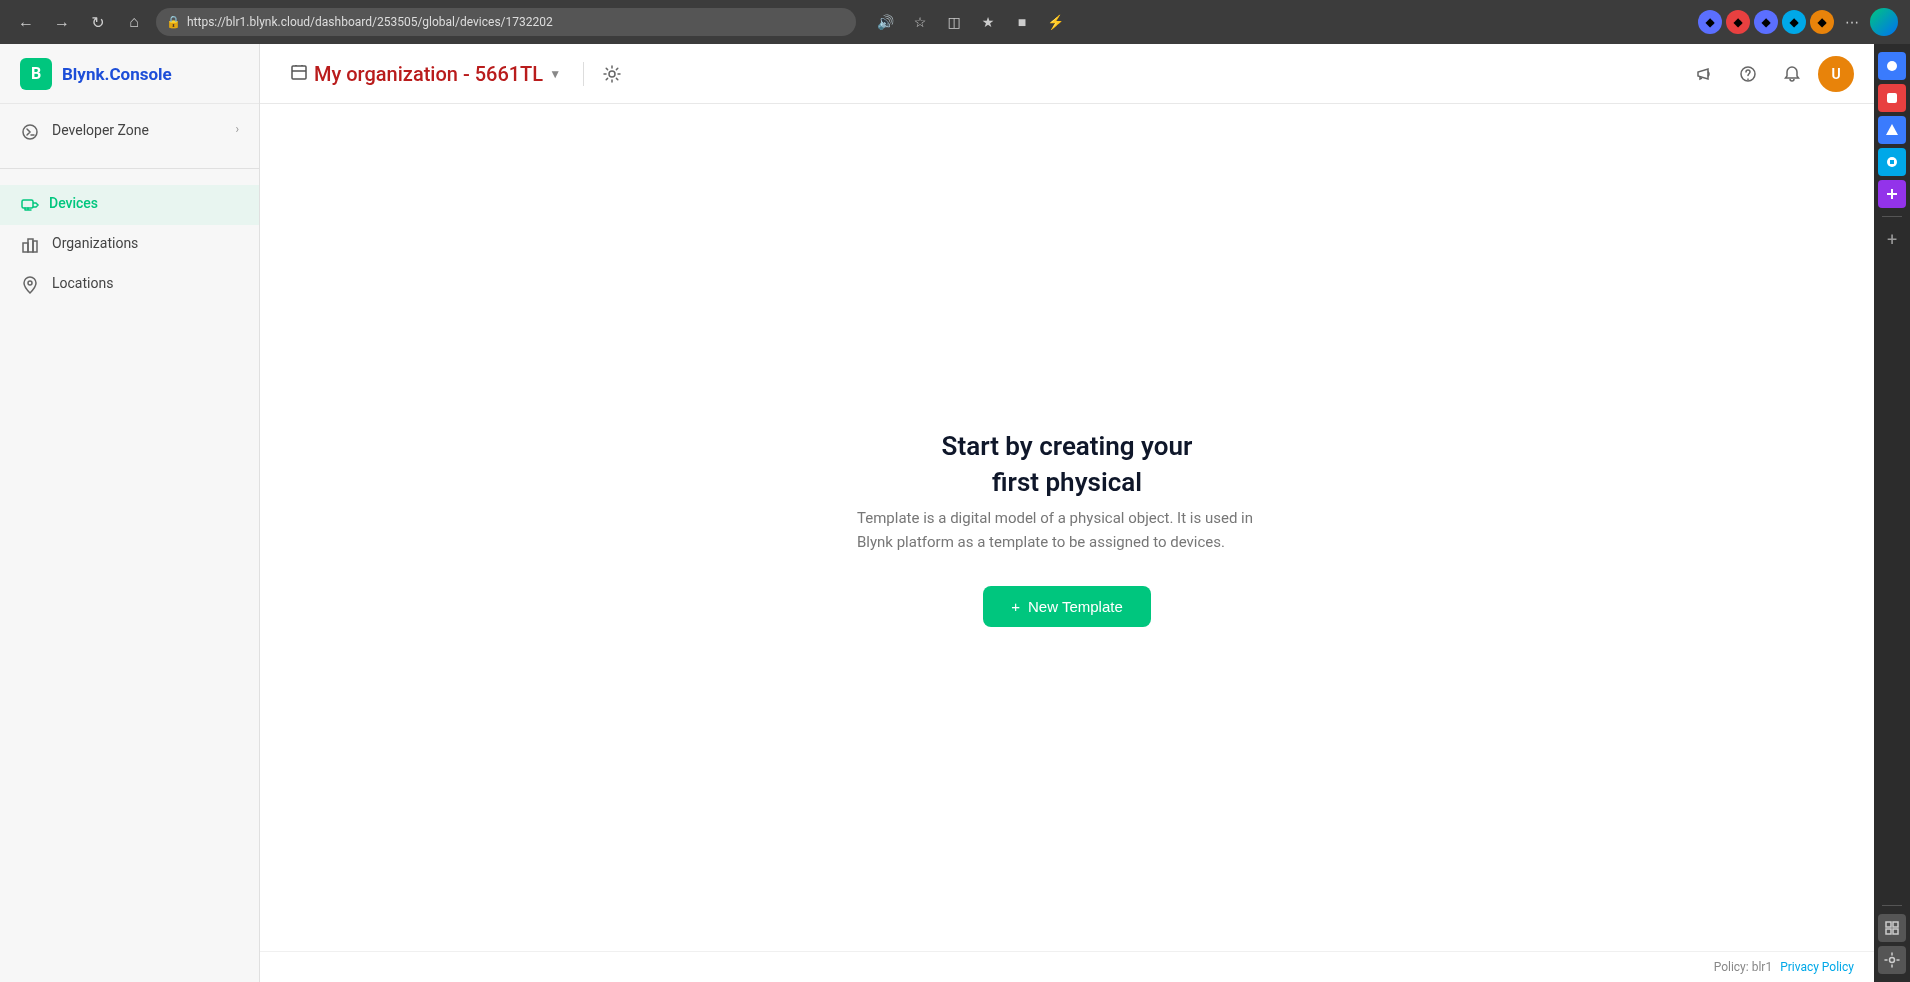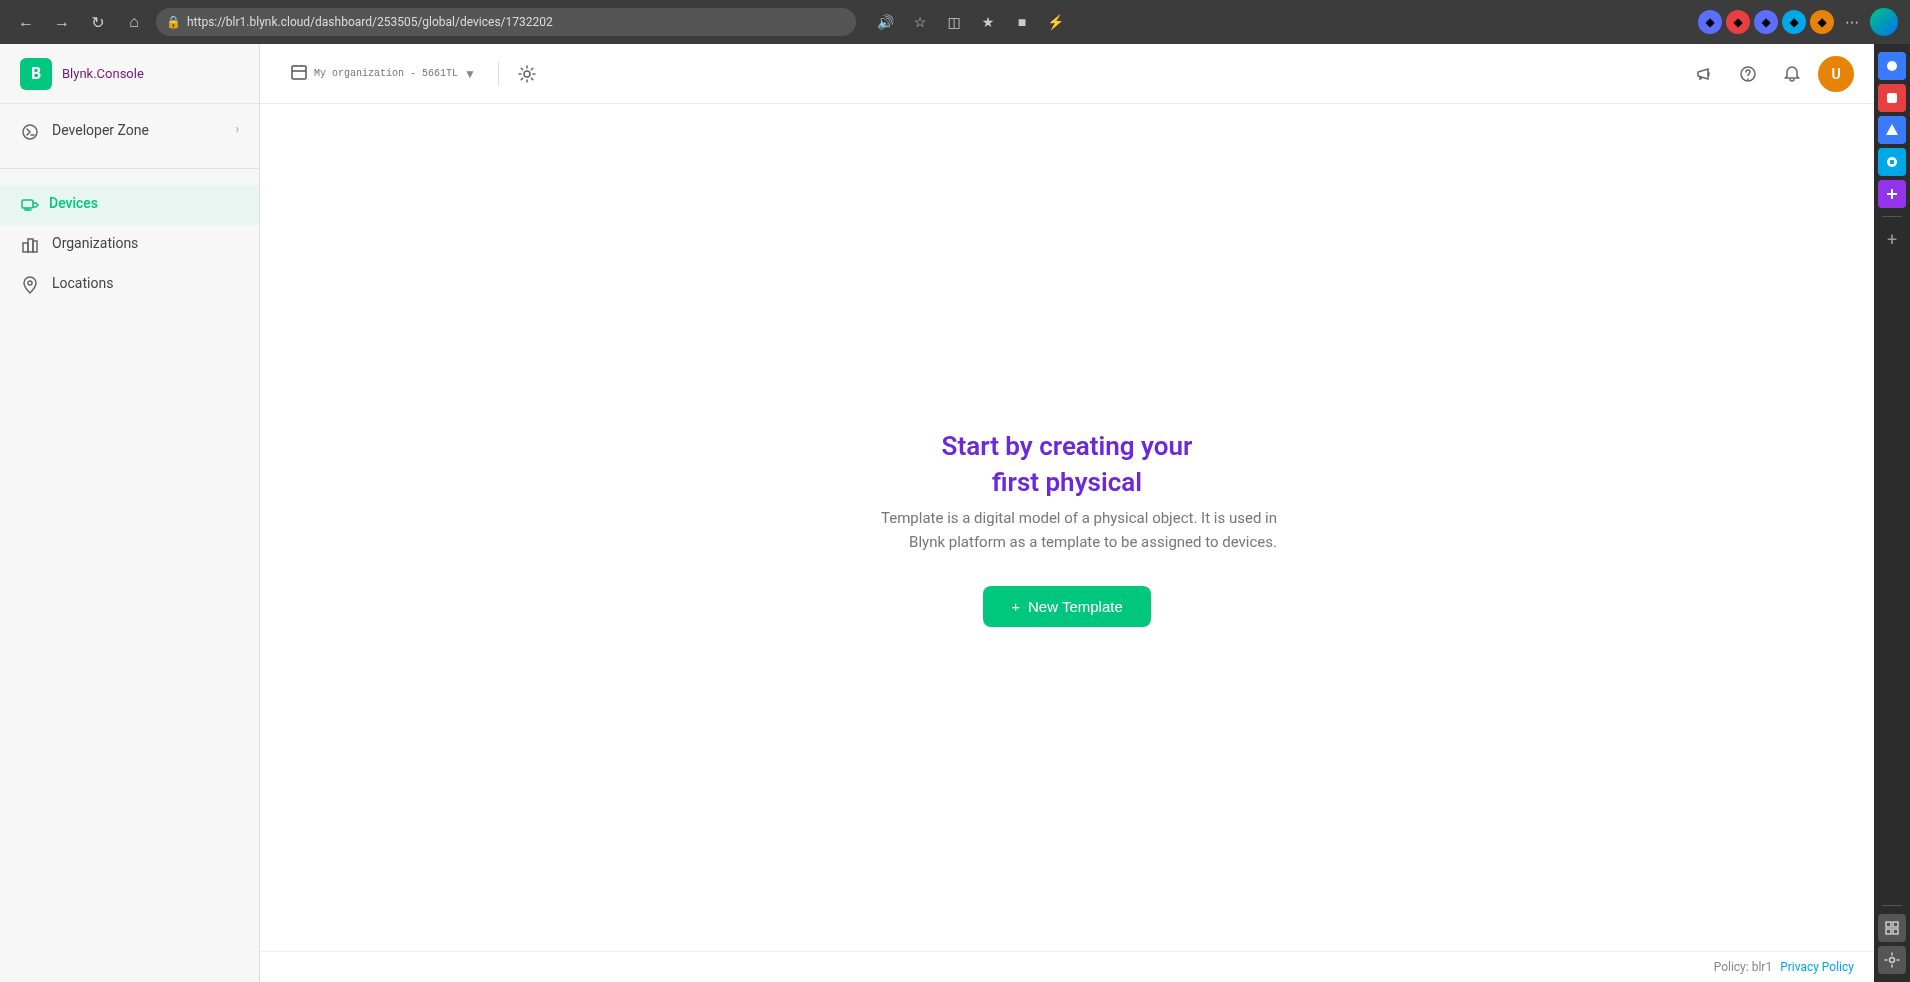--- a/index.html
+++ b/index.html
@@ -16,51 +16,51 @@
     .browser-right-icons { margin-left: auto; display: flex; align-items: center; gap: 4px; }
     .browser-ext-icon { width: 24px; height: 24px; border-radius: 50%; display: flex; align-items: center; justify-content: center; font-size: 12px; cursor: pointer; }
 
     
     .app-container { display: flex; flex: 1; overflow: hidden; }
 
     
     .sidebar { width: 260px; background: #f7f7f7; border-right: 1px solid #e0e0e0; display: flex; flex-direction: column; flex-shrink: 0; }
     .sidebar-logo { display: flex; align-items: center; gap: 10px; padding: 16px 20px; height: 60px; border-bottom: 1px solid #e8e8e8; }
     .logo-icon { width: 32px; height: 32px; background: #00c67e; border-radius: 6px; display: flex; align-items: center; justify-content: center; color: white; font-weight: bold; font-size: 16px; }
-    .logo-text { font-size: 13px; font-weight: 400; color: #701a75; }
+    .logo-text { font-size: 17px; font-weight: 700; color: #1d4ed8; }
 
     .sidebar-section { padding: 8px 0; }
     .sidebar-item { display: flex; gap: 12px; padding: 10px 20px; cursor: pointer; border-radius: 0; transition: background 0.15s; color: #444; font-size: 14px; }
     .sidebar-item.active { background: #e8f5f0; color: #00c67e; gap: 9px; }
     .sidebar-item.active .sidebar-item-label { color: #00c67e; font-weight: 500; }
     .sidebar-item-icon { width: 20px; height: 20px; display: flex; align-items: center; justify-content: center; flex-shrink: 0; }
     .sidebar-item-label { font-size: 14px; }
     .sidebar-chevron { margin-left: auto; color: #999; font-size: 12px; }
 
     .sidebar-divider { height: 1px; background: #e0e0e0; margin: 8px 0; }
 
     
     .main-content { flex: 1; display: flex; flex-direction: column; background: white; overflow: hidden; }
 
     
     .topbar { height: 60px; border-bottom: 1px solid #e8e8e8; display: flex; align-items: center; padding: 0 20px; gap: 12px; flex-shrink: 0; }
     .org-selector { display: flex; align-items: center; gap: 6px; cursor: pointer; padding: 6px 10px; border-radius: 6px; }
     .org-icon { color: #666; font-size: 16px; }
-    .org-name { font-size: 10px; color: #737373; font-weight: 500; font-family: Liberation Mono, monospace; }
+    .org-name { font-size: 20px; color: #b91c1c; font-weight: 500; }
     .org-chevron { color: #888; font-size: 12px; }
     .topbar-divider { width: 1px; height: 24px; background: #ddd; }
     .topbar-gear { width: 32px; height: 32px; display: flex; align-items: center; justify-content: center; cursor: pointer; border-radius: 6px; color: #666; font-size: 16px; }
     .topbar-right { margin-left: auto; display: flex; align-items: center; gap: 8px; }
     .topbar-icon-btn { width: 36px; height: 36px; display: flex; align-items: center; justify-content: center; cursor: pointer; border-radius: 6px; color: #666; font-size: 16px; }
     .avatar { width: 36px; height: 36px; border-radius: 50%; background: #e8830a; display: flex; align-items: center; justify-content: center; color: white; font-size: 14px; font-weight: 600; cursor: pointer; }
 
     
     .empty-state { flex: 1; display: flex; flex-direction: column; align-items: center; justify-content: center; padding: 40px; }
-    .empty-state-title { font-size: 26px; font-weight: 600; color: #6d28d9; text-align: center; line-height: 1.4; margin-bottom: 6px; }
-    .empty-state-desc { font-size: 15px; color: #777; text-align: right; max-width: 420px; line-height: 1.6; margin-bottom: 32px; }
+    .empty-state-title { font-size: 26px; font-weight: 600; color: #0f172a; text-align: center; line-height: 1.4; margin-bottom: 6px; }
+    .empty-state-desc { font-size: 15px; color: #777; text-align: left; max-width: 420px; line-height: 1.6; margin-bottom: 32px; }
     .new-template-btn { background: #00c67e; color: white; border: none; border-radius: 8px; padding: 12px 28px; font-size: 15px; font-weight: 500; cursor: pointer; display: flex; align-items: center; gap: 8px; }
 
     
     .footer { display: flex; justify-content: flex-end; padding: 8px 20px; background: white; border-top: 1px solid #f0f0f0; font-size: 12px; color: #888; gap: 8px; flex-shrink: 0; }
     .footer a { color: #00a8e8; text-decoration: none; }
 
     
     .right-panel { width: 36px; background: #2c2c2c; display: flex; flex-direction: column; align-items: center; padding: 8px 0; gap: 4px; flex-shrink: 0; }
     .right-panel-icon { width: 28px; height: 28px; border-radius: 4px; display: flex; align-items: center; justify-content: center; cursor: pointer; font-size: 14px; }
     .right-panel-add { color: #999; font-size: 18px; margin-top: 4px; cursor: pointer; }

